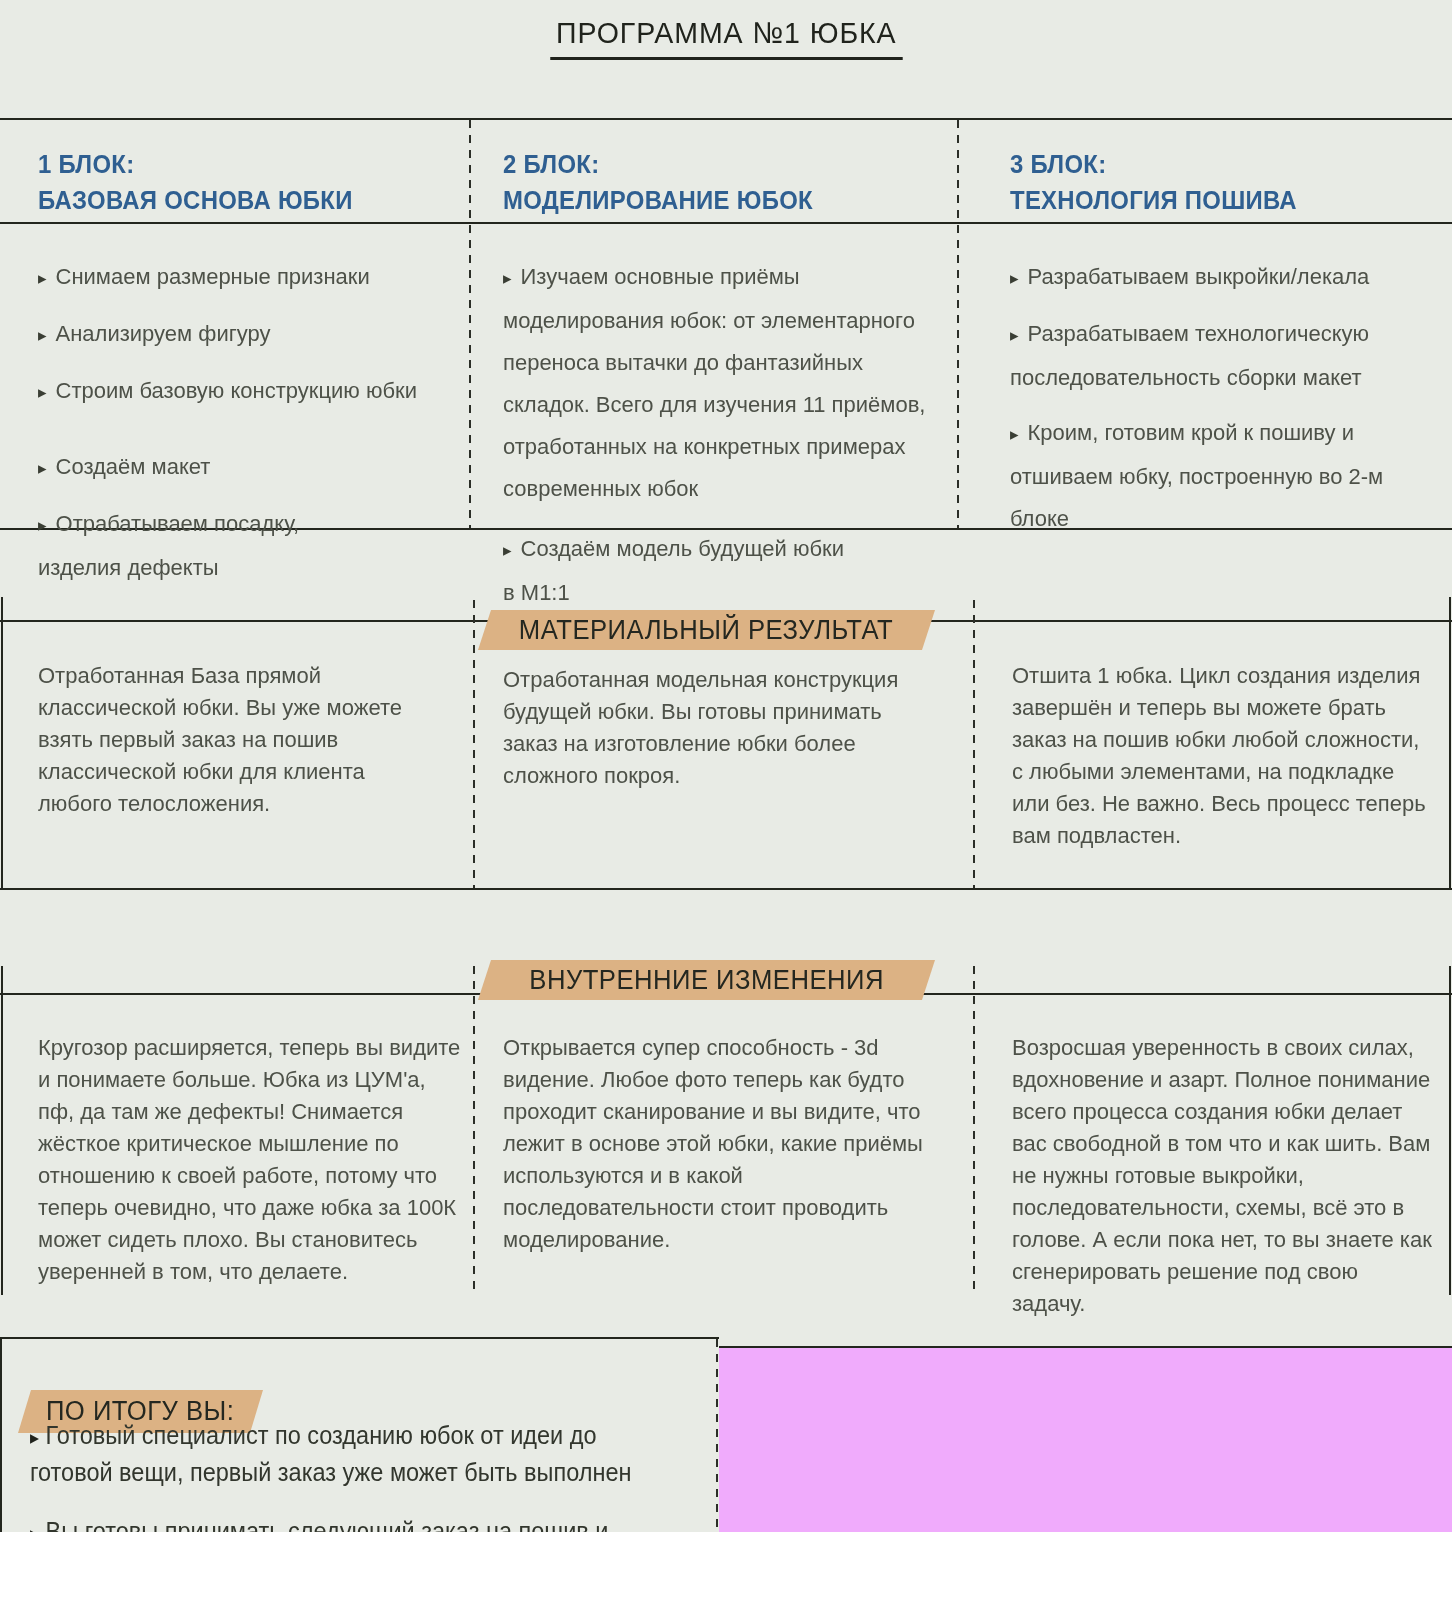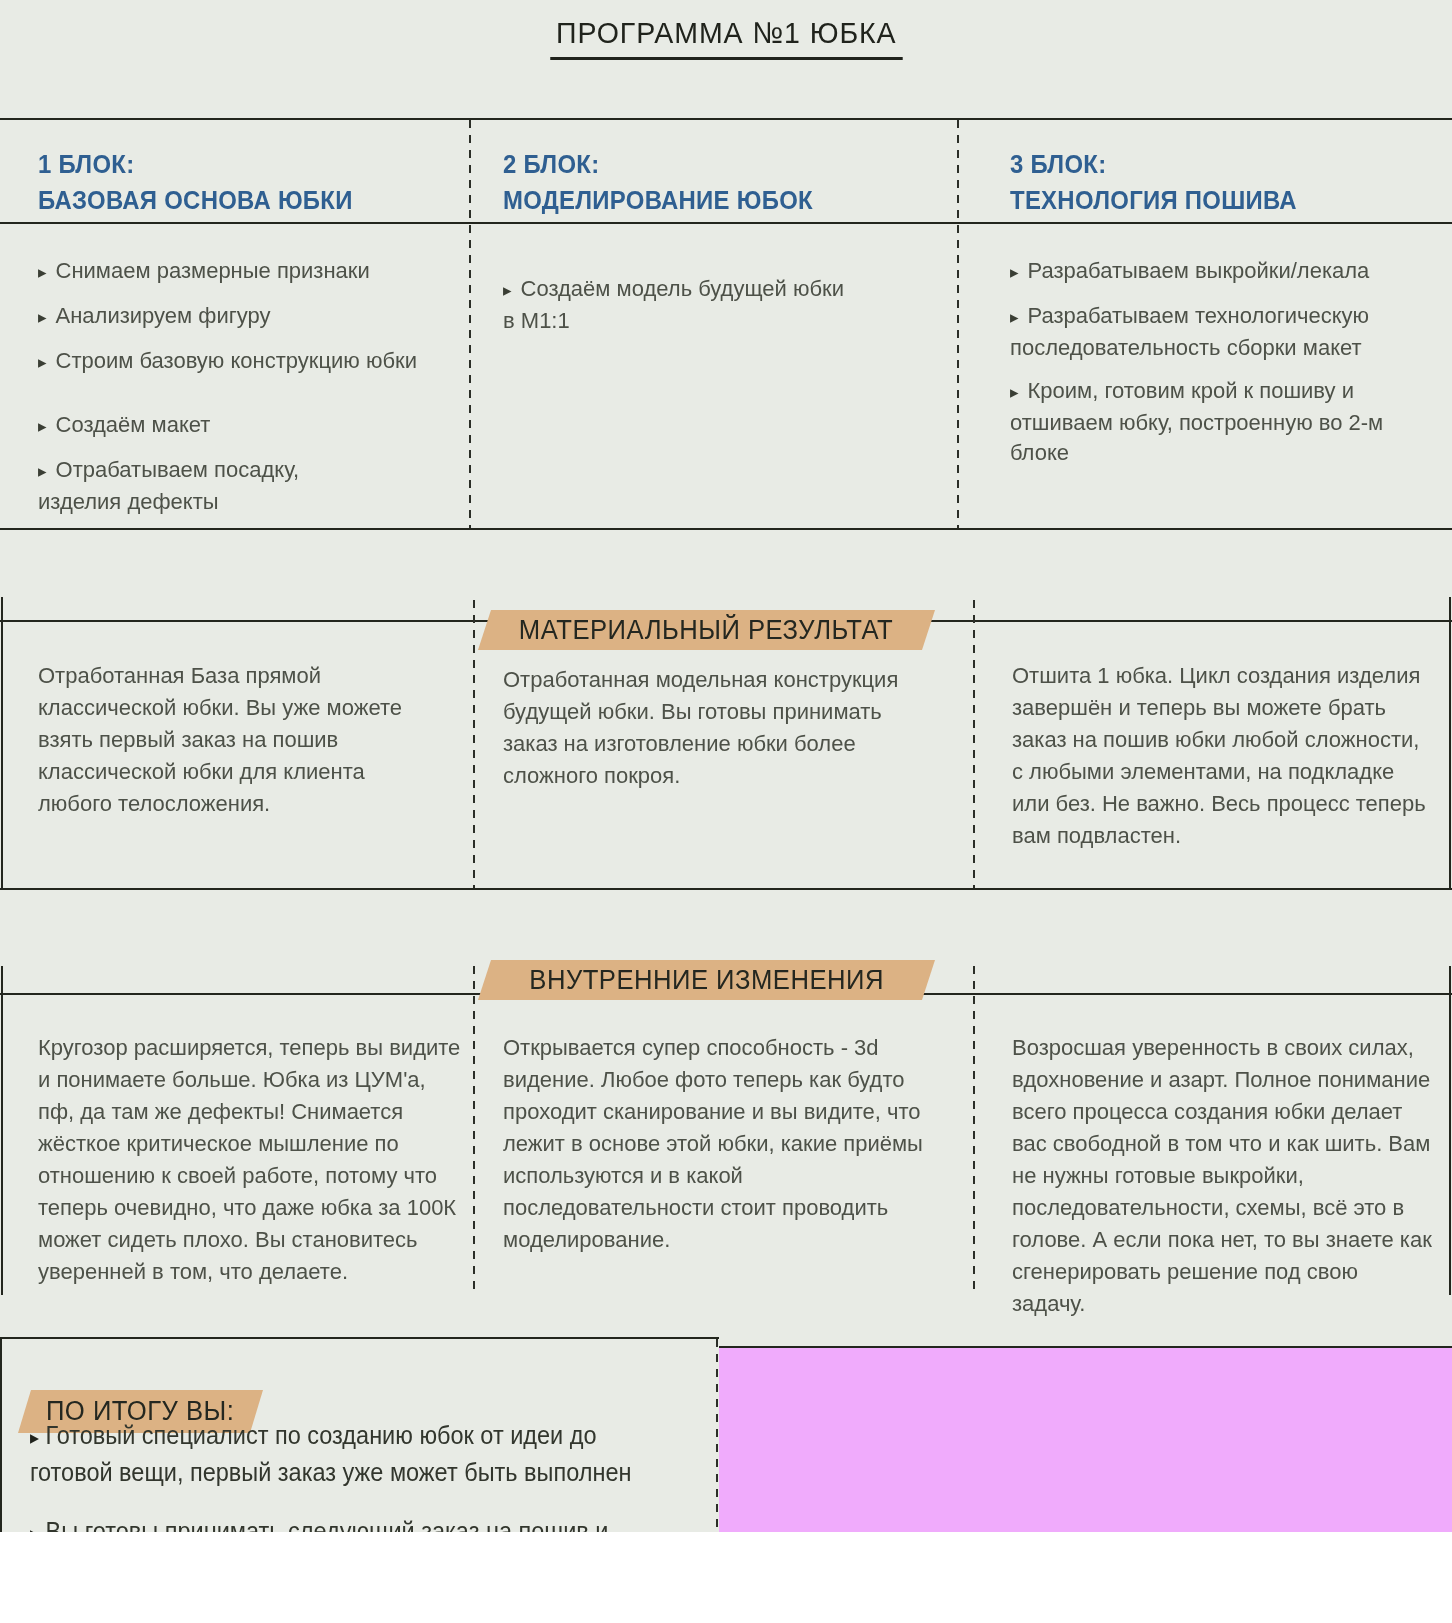--- a/index.html
+++ b/index.html
@@ -20,21 +20,21 @@
   
   .title-wrap{position:absolute;left:0;top:16px;width:1452px;text-align:center;}
   .title{
     display:inline-block;font-size:30px;font-weight:500;letter-spacing:1px;color:#20231c;
     border-bottom:3px solid #20231c;padding:0 6px 7px 6px;transform:scaleX(.95);
   }
   
   .bhead{position:absolute;top:146px;font-size:26px;font-weight:600;line-height:36px;
     color:#2f5f91;letter-spacing:.3px;transform:scaleX(.92);transform-origin:left top;}
   
-  .bcol{position:absolute;top:256px;font-size:22px;line-height:30px;}
+  .bcol{position:absolute;top:256px;font-size:22px;line-height:42px;}
   .bcol p{margin:0 0 13px 0;}
   .bcol p.mt-lg{margin-top:32px;}
   .blt{margin-right:9px;font-size:17px;color:#3a3e34;}
   .pre{white-space:pre-line;}
   
   .banner{
     position:absolute;background:#dcb284;display:flex;align-items:center;justify-content:center;
     clip-path:polygon(13px 0,100% 0,calc(100% - 13px) 100%,0 100%);
     margin-top:38px;
   }
@@ -99,20 +99,21 @@
   <div class="bcol" style="left:38px;width:420px">
     <p><span class="blt">▸</span><span>Снимаем размерные признаки</span></p>
     <p><span class="blt">▸</span><span>Анализируем фигуру</span></p>
     <p><span class="blt">▸</span><span>Строим базовую конструкцию юбки</span></p>
     <p class="mt-lg"><span class="blt">▸</span><span>Создаём макет</span></p>
     <p><span class="blt">▸</span><span class="pre">Отрабатываем посадку,
 изделия дефекты</span></p>
   </div>
 
   <div class="bcol" style="left:503px;width:438px">
+    <p><span class="blt">▸</span><span>Изучаем основные приёмы моделирования юбок: от элементарного переноса вытачки до фантазийных складок. Всего для изучения 11 приёмов, отработанных на конкретных примерах современных юбок</span></p>
     <p style="margin-top:18px"><span class="blt">▸</span><span class="pre">Создаём модель будущей юбки
 в М1:1</span></p>
   </div>
 
   <div class="bcol" style="left:1010px;width:412px">
     <p><span class="blt">▸</span><span>Разрабатываем выкройки/лекала</span></p>
     <p><span class="blt">▸</span><span>Разрабатываем технологическую последовательность сборки макет</span></p>
     <p><span class="blt">▸</span><span>Кроим, готовим крой к пошиву и отшиваем юбку, построенную во 2-м блоке</span></p>
   </div>
 

